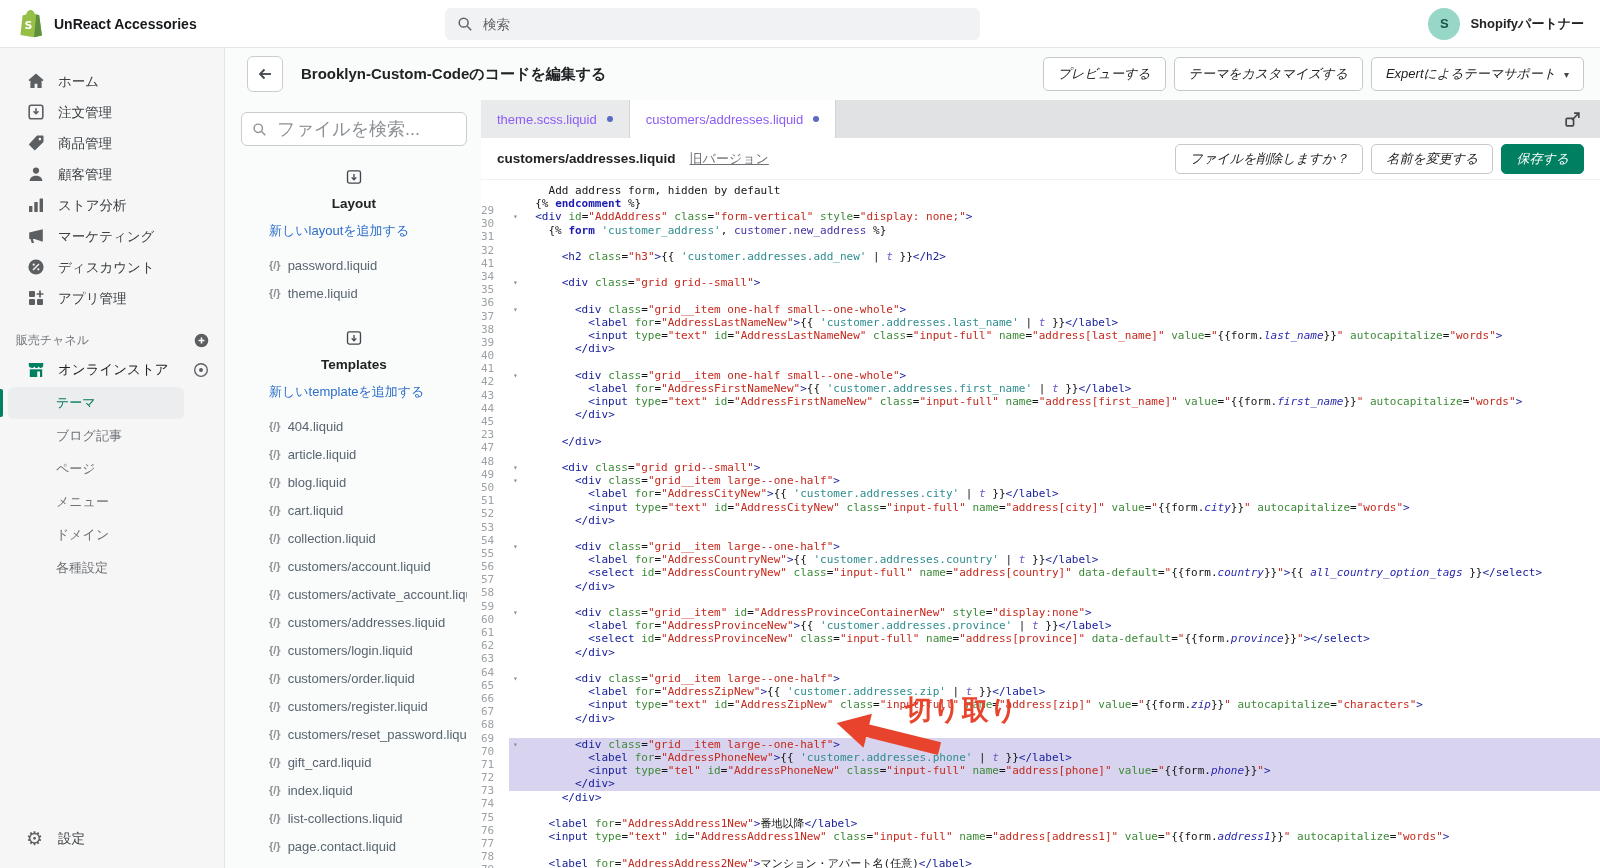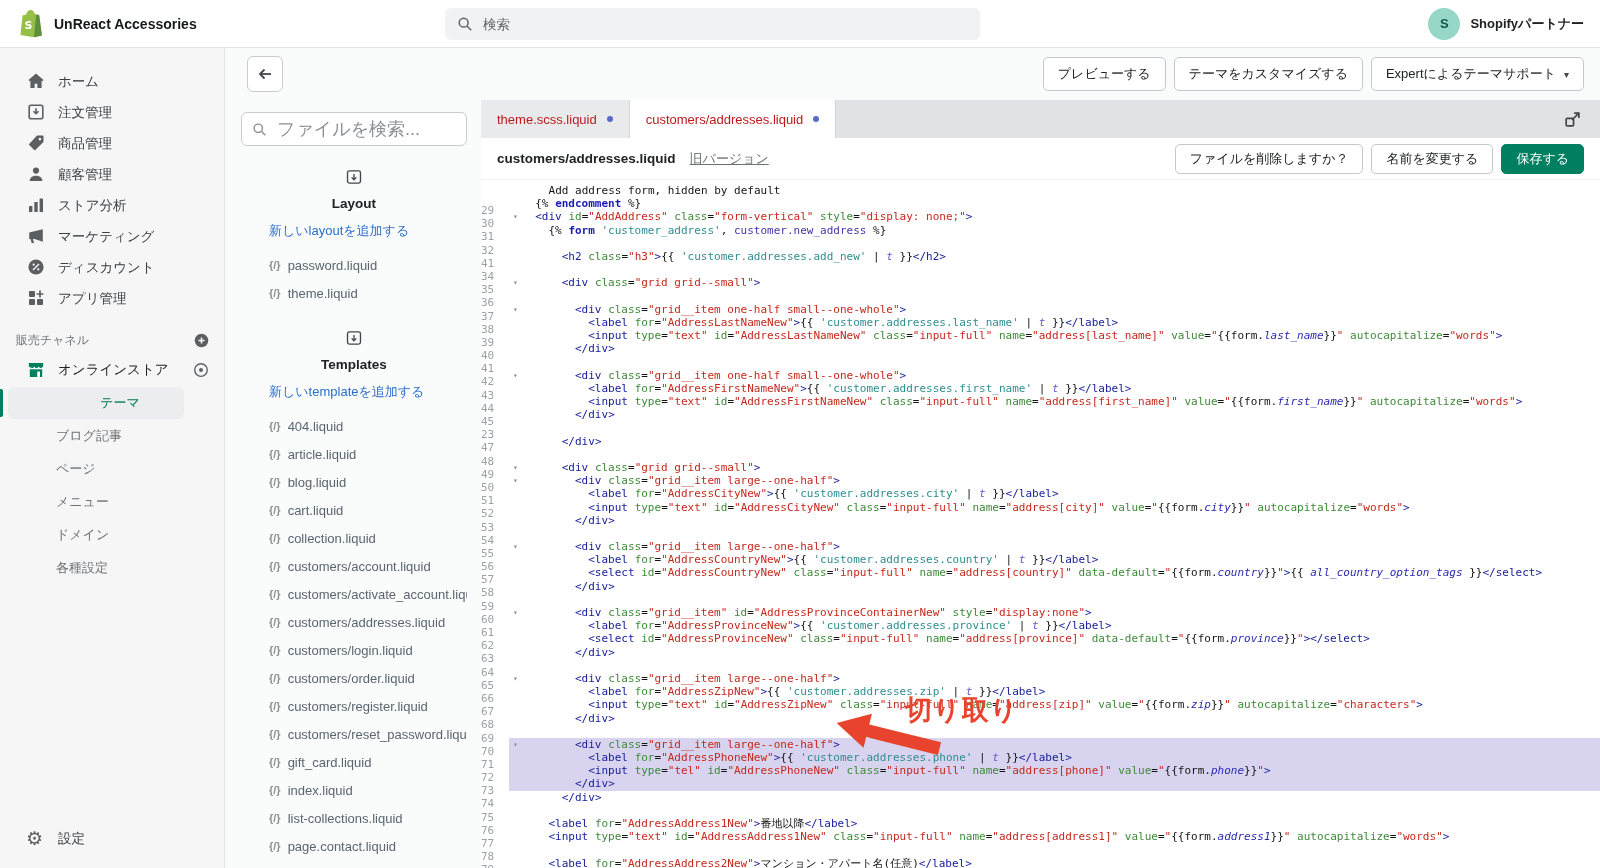--- a/index.html
+++ b/index.html
@@ -30,35 +30,35 @@
     font-size:13.5px; font-weight:500; color:#3c4043; cursor:pointer; }
   .nav-icon { width:20px; height:20px; display:flex; flex:none; }
   .sales-row { display:flex; align-items:center; justify-content:space-between;
     padding:0 14px 0 16px; margin-top:18px; height:28px; }
   .sales-label { font-size:12px; color:#6d7175; }
   .store-row { display:flex; align-items:center; gap:12px; height:32px; padding:0 14px 0 26px;
     font-size:13.5px; font-weight:500; color:#202223; cursor:pointer; }
   .store-row .eye-wrap { margin-left:auto; display:flex; }
   .sub-item { position:relative; margin:1px 40px 1px 8px; padding:7px 0 7px 48px;
     font-size:13px; color:#6d7175; border-radius:6px; cursor:pointer; }
-  .sub-item.selected { background:#ecedef; color:#007a5c;text-align:center; }
+  .sub-item.selected { background:#ecedef; color:#007a5c; }
   .sub-item.selected::before { content:""; position:absolute; left:-8px; top:2px; bottom:2px;
     width:3px; background:#008060; border-radius:0 2px 2px 0; }
   .sidebar-footer { position:absolute; bottom:14px; left:0; right:0; display:flex; align-items:center;
     gap:12px; padding:0 26px; font-size:13.5px; font-weight:500; color:#3c4043; height:31px; cursor:pointer; }
   .gear-glyph { font-size:19px; color:#5c5f62; line-height:20px; width:20px; }
   
   .main { flex:1; display:flex; flex-direction:column; min-width:0; }
   .page-header { height:52px; display:flex; align-items:center; padding:0 16px 0 22px; gap:18px; flex:none; }
   .back-btn { width:36px; height:36px; border:1px solid #c9ccd0; border-radius:6px; background:#fff;
     display:flex; align-items:center; justify-content:center; cursor:pointer; flex:none; }
   .page-title { font-size:15px; font-weight:700; color:#202223; }
   .header-actions { margin-left:auto; display:flex; gap:8px; }
   .btn { height:34px; padding:0 14px; border:1px solid #c4c8cc; border-radius:5px; background:#fff;
-    font-size:13px; color:#202223; display:inline-flex; align-items:center; gap:8px; cursor:pointer; font-family:inherit; }
+    font-size:13px; color:#202223; display:inline-flex; align-items:center; gap:8px; cursor:pointer; font-family:inherit;font-style:italic; }
   .btn.small { height:30px; }
   .btn.primary { background:#008060; border-color:#008060; color:#fff; }
   .caret { font-size:10px; color:#42474c; }
   .content { flex:1; display:flex; min-height:0; }
   
   .file-browser { width:256px; flex:none; padding:12px 14px 0 16px; overflow:hidden; }
   .fb-search { display:flex; align-items:center; gap:8px; height:34px; border:1px solid #c9ccd0;
     border-radius:6px; background:#fff; padding:0 10px; }
   .fb-search input { border:none; outline:none; background:transparent; font-size:18px; width:100%; font-family:inherit; }
   .fb-search input::placeholder { color:#8c9196; }
@@ -66,21 +66,21 @@
     font-size:13.5px; font-weight:700; color:#202223;flex-direction:column; }
   .fb-add { margin:11px 0 11px 28px; font-size:13px; color:#2c6ecb; cursor:pointer; }
   .fb-file { display:flex; align-items:center; gap:7px; height:28px; padding-left:28px;
     font-size:13px; color:#5a6570; white-space:nowrap; cursor:pointer; overflow:hidden; }
   .fb-glyph { color:#8c9196; font-weight:700; font-size:11px; flex:none; }
   
   .editor { flex:1; display:flex; flex-direction:column; min-width:0; background:#fff; }
   .tabstrip { height:38px; background:#e0e2e4; display:flex; align-items:center; flex:none; }
   .tabs { display:flex; height:100%; }
   .tab { height:38px; display:flex; align-items:center; gap:10px; padding:8px 16px; font-size:13px;
-    color:#b91c1c; background:#e9eaec; border-right:1px solid #d2d4d6; cursor:pointer; white-space:nowrap; }
+    color:#8b5cf6; background:#e9eaec; border-right:1px solid #d2d4d6; cursor:pointer; white-space:nowrap; }
   .tab.active { background:#fff; }
   .dot { width:6px; height:6px; border-radius:50%; background:#5c6ac4; flex:none; }
   .expand-btn { margin-left:auto; margin-right:16px; background:none; border:none; cursor:pointer; display:flex; padding:2px; }
   .filebar { height:42px; display:flex; align-items:center; gap:14px; padding:0 16px; flex:none;
     border-bottom:1px solid #f0f1f2; }
   .file-name { font-size:13.5px; font-weight:700; }
   .old-link { font-size:13px; color:#6d7175; text-decoration:underline; cursor:pointer; }
   .filebar-actions { margin-left:auto; display:flex; gap:8px; }
   
   .code-area { flex:1; position:relative; overflow:hidden; padding-top:4px;
@@ -251,20 +251,21 @@
   </nav>
 
   <main class="main">
     <div class="page-header">
       <button class="back-btn">
         <svg width="18" height="18" viewBox="0 0 18 18" fill="none" stroke="#42474c" stroke-width="1.8">
             <path d="M15 9H4"></path>
             <path d="M8.5 4.5L4 9l4.5 4.5"></path>
           </svg>
       </button>
+      <div class="page-title">Brooklyn-Custom-Codeのコードを編集する</div>
       <div class="header-actions">
         <button class="btn">プレビューする</button>
         <button class="btn">テーマをカスタマイズする</button>
         <button class="btn">
           <span>Expertによるテーマサポート</span>
           <span class="caret">▾</span>
         </button>
       </div>
     </div>
 

